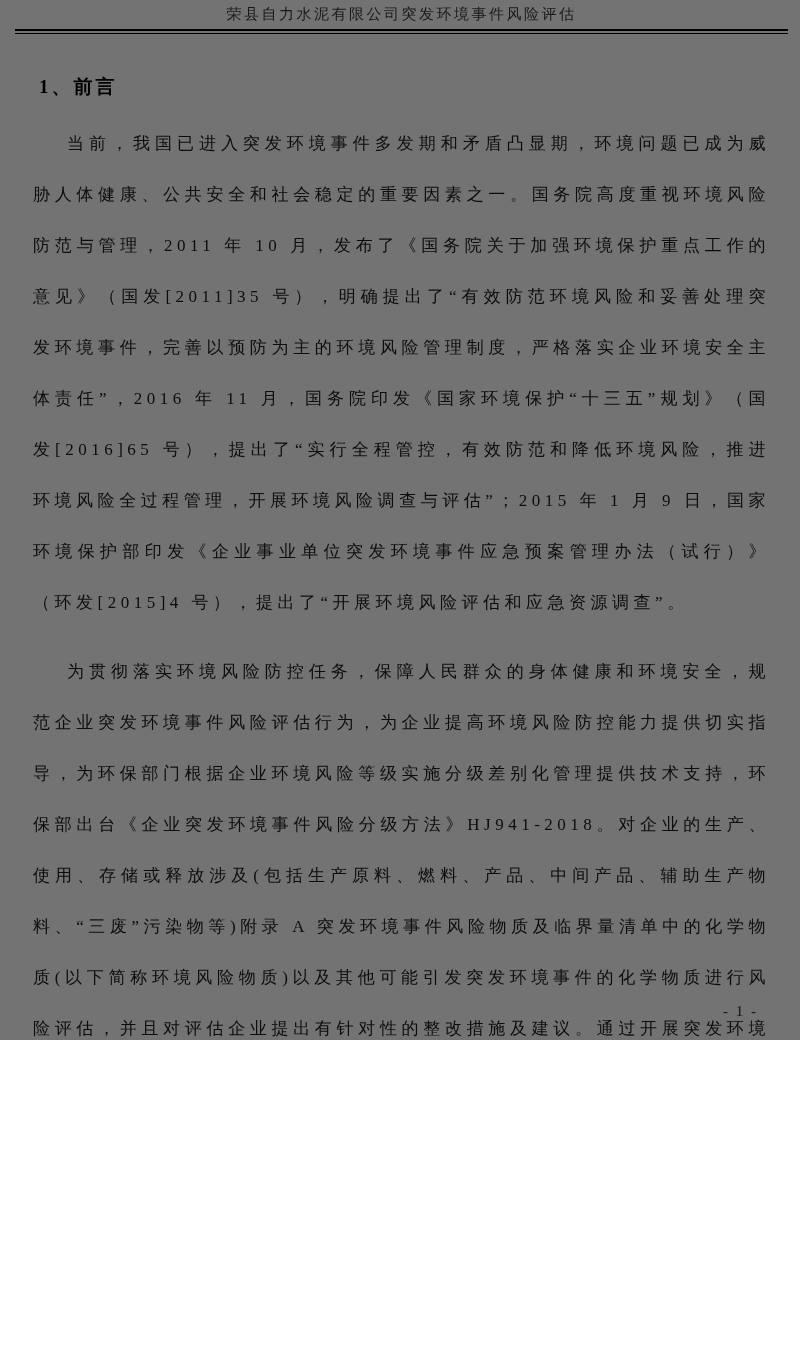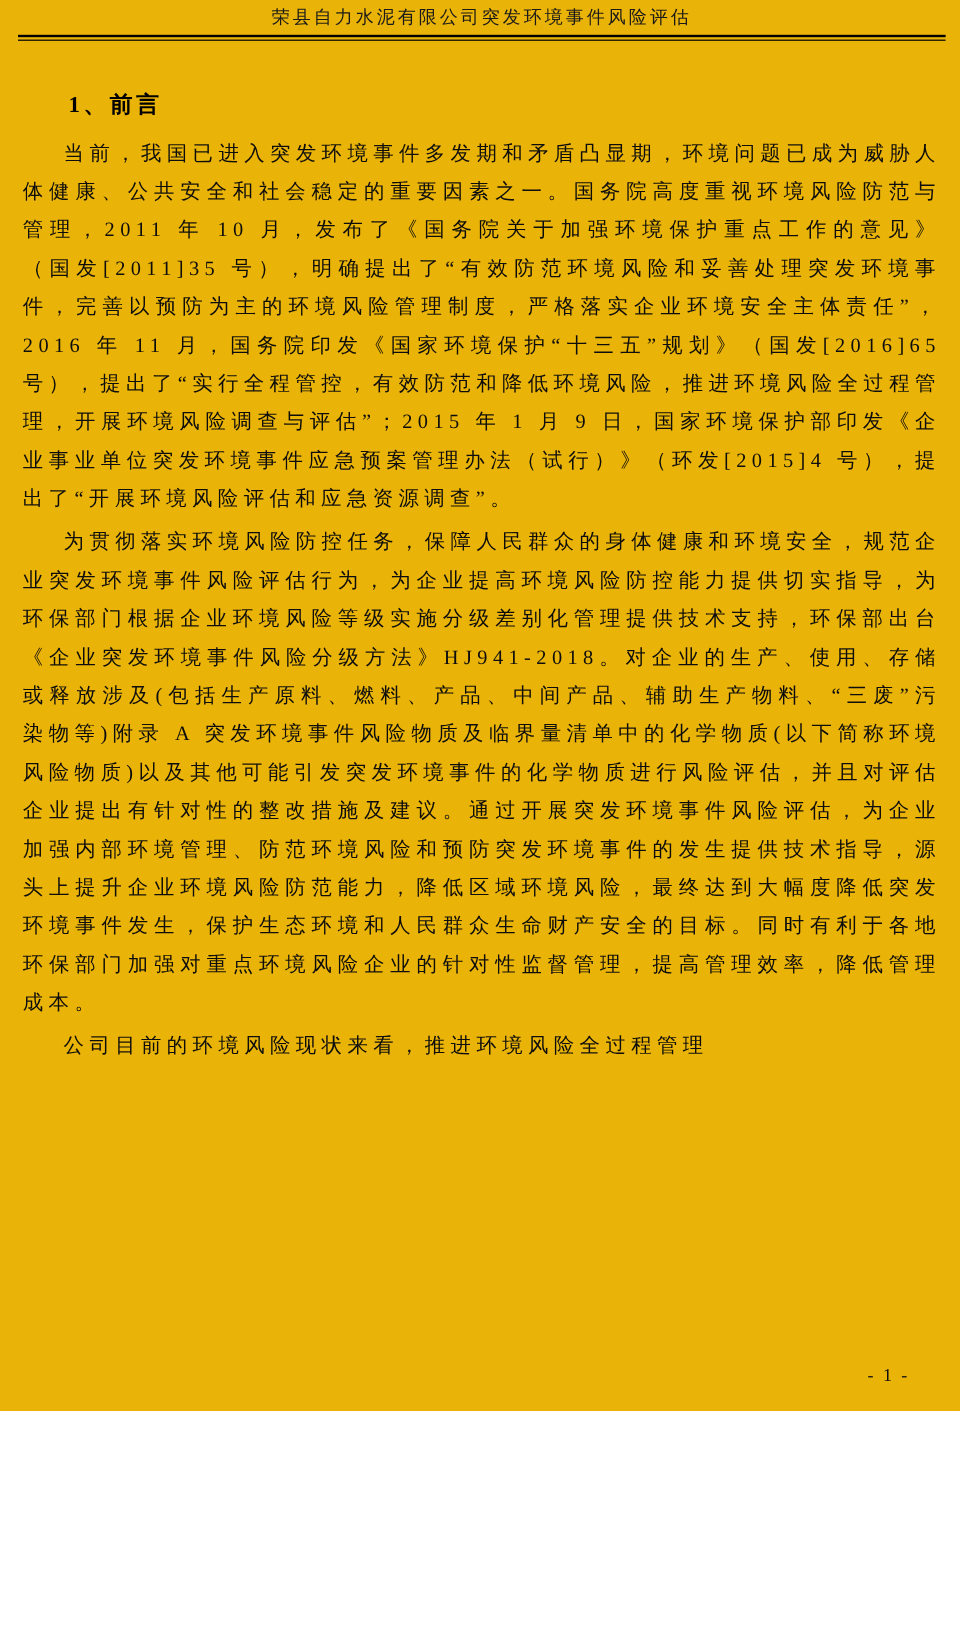--- a/index.html
+++ b/index.html
@@ -3,23 +3,23 @@
 <meta charset="utf-8">
 <style>
   html, body {
     margin: 0;
     padding: 0;
     background: #ffffff;
   }
   .page {
     position: relative;
     width: 800px;
-    height: 1176px;
+    height: 1040px;
     margin: 0 auto;
-    background: #eab308;
+    background: #737373;
     box-sizing: border-box;
     padding: 5px 12px 0 15px;
     font-family: "Liberation Serif", "DejaVu Serif", serif;
     color: #111111;
     overflow: hidden;
   }
   .header-title {
     text-align: center;
     font-size: 15px;
     letter-spacing: 2.5px;
@@ -29,30 +29,30 @@
   }
   .header-rule {
     height: 2px;
     border-top: 2px solid #000000;
     border-bottom: 1px solid #000000;
   }
   .section-heading {
     font-size: 19px;
     font-weight: bold;
     letter-spacing: 3px;
-    margin: 40px 0 12px 42px;
+    margin: 40px 0 12px 24px;
     color: #000000;
   }
   .body-text p {
     font-size: 17px;
-    line-height: 32px;
+    line-height: 51px;
     letter-spacing: 4.5px;
     text-align: justify;
     text-indent: 2em;
-    margin: 4px;
+    margin: 18px;
     color: #0d0d0d;
   }
   .page-number {
     position: absolute;
     right: 42px;
     bottom: 20px;
     font-size: 15px;
     letter-spacing: 2px;
     color: #111111;
   }

